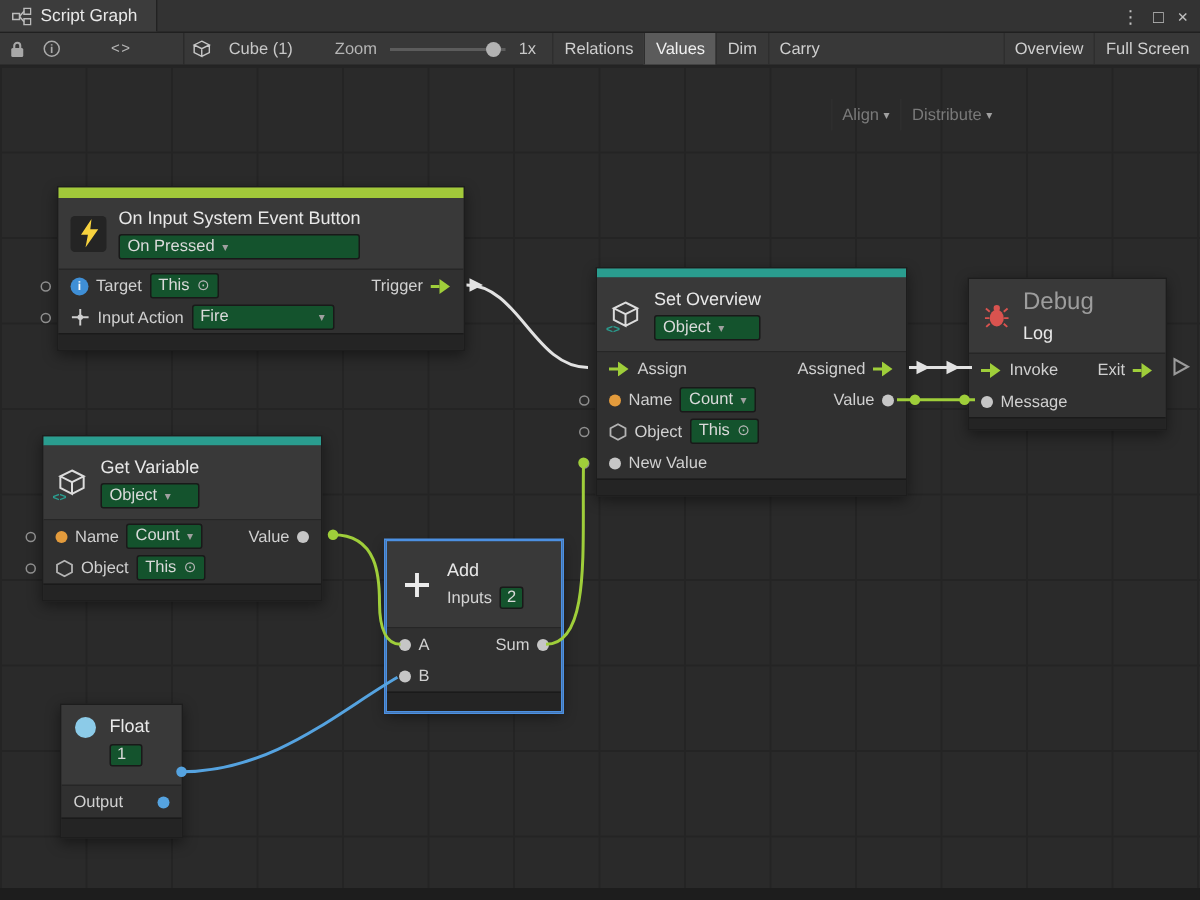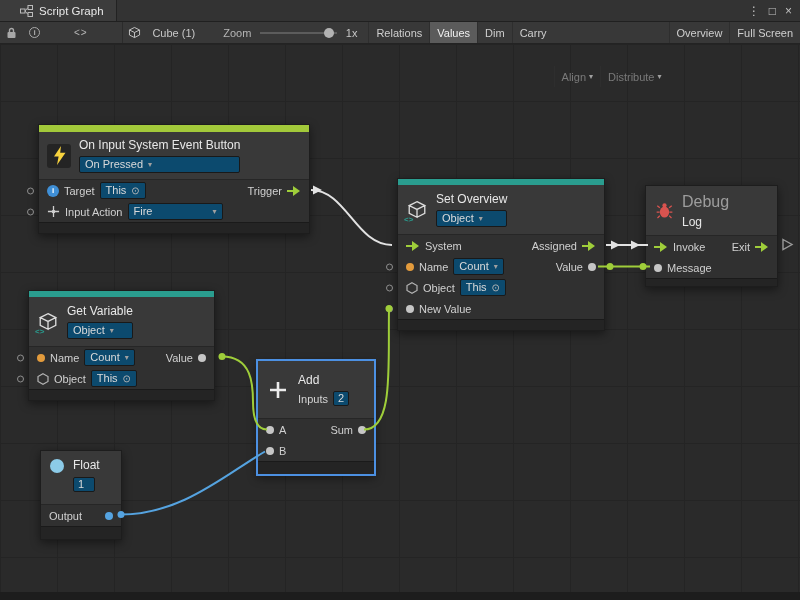--- a/index.html
+++ b/index.html
@@ -6,21 +6,21 @@
     --accent-green:#a2c93a; --teal:#2a9d8f; --wire-green:#9fce3a; --wire-blue:#55a3e0;
     --selection-blue:#4c90e2; --port-orange:#e39b3c; --bolt-yellow:#f7d23e;
     --bug-red:#d9534f; --float-blue:#8ccbe8;
   }
   *{box-sizing:border-box;margin:0;padding:0;}
   body{background:#191919;font-family:"Liberation Sans",sans-serif;}
   #app{position:relative;width:800px;height:600px;overflow:hidden;background:#2a2a2a;color:#d4d4d4;font-size:11px;}
 
   
   .titlebar{position:absolute;top:0;left:0;right:0;height:22px;background:#333;border-bottom:1px solid #202020;display:flex;align-items:center;z-index:5;}
-  .tab{display:flex;align-items:center;gap:6px;background:#3c3c3c;height:100%;padding:0 12px 0 20px;border-right:1px solid #222;color:#e8e8e8;font-size:11.5px;}
+  .tab{display:flex;align-items:center;gap:6px;background:#3c3c3c;height:100%;padding:0 12px 0 8px;border-right:1px solid #222;color:#e8e8e8;font-size:11.5px;}
   .win-controls{margin-left:auto;display:flex;align-items:center;gap:9px;padding-right:8px;color:#c0c0c0;font-size:12px;}
   .win-controls span{cursor:default;}
 
   
   .toolbar{position:absolute;top:22px;left:0;right:0;height:22px;background:#383838;border-bottom:1px solid #232323;display:flex;align-items:center;color:#c8c8c8;z-index:5;}
   .tb-sep{width:1px;height:100%;background:#2b2b2b;}
   .tb-icon{display:flex;align-items:center;justify-content:center;padding:0 6px;height:100%;}
   .info-ring{width:11px;height:11px;border:1px solid #aaa;border-radius:50%;display:flex;align-items:center;justify-content:center;font-size:8px;color:#aaa;font-weight:bold;}
   .code-glyph{color:#b5b5b5;font-size:10px;letter-spacing:1px;}
   .tb-label{padding:0 5px;white-space:nowrap;}
@@ -47,21 +47,21 @@
   .nheader{background:#393939;display:flex;align-items:center;gap:8px;padding:0 8px;border-bottom:1px solid #262626;}
   .hcol{display:flex;flex-direction:column;justify-content:center;gap:4px;min-width:0;}
   .ntitle{font-size:12px;color:#e8e8e8;white-space:nowrap;}
   .nsub{font-size:16px;color:#9d9d9d;}
   .iconbox{width:24px;height:24px;border-radius:3px;background:#242424;display:flex;align-items:center;justify-content:center;flex:none;}
   .iconplain{display:flex;align-items:center;justify-content:center;flex:none;}
   .rows{background:#303030;}
   .nrow{position:relative;height:21px;display:flex;align-items:center;gap:5px;padding:0 8px;color:#d0d0d0;}
   .spacer{flex:1;}
   .nfooter{height:11px;background:#242424;border-top:1px solid #1a1a1a;}
-  .chip{display:inline-flex;align-items:center;gap:5px;background:#0c4a6e;border:1px solid #191919;border-radius:2px;padding:1px 5px;color:#dadada;font-size:11px;line-height:13px;white-space:nowrap;}
+  .chip{display:inline-flex;align-items:center;gap:5px;background:#14532d;border:1px solid #191919;border-radius:2px;padding:1px 5px;color:#dadada;font-size:11px;line-height:13px;white-space:nowrap;}
   .chip.between{justify-content:space-between;}
   .odot{color:#b8b8b8;font-size:10px;}
   .dot{width:8px;height:8px;border-radius:50%;flex:none;}
   .dot.gray{background:#c6c6c6;}
   .dot.orange{background:var(--port-orange);}
   .dot.blue{background:var(--wire-blue);}
   .port-circle{position:absolute;left:-12px;top:50%;transform:translateY(-50%);width:7px;height:7px;border:1px solid #8f8f8f;border-radius:50%;background:#2a2a2a;}
   .info-dot{width:12px;height:12px;border-radius:50%;background:#3f8fd6;color:#fff;font-size:8px;font-weight:bold;display:flex;align-items:center;justify-content:center;flex:none;}
   .arr{flex:none;}
 
@@ -207,21 +207,21 @@
           <span class="caret">▾</span>
         </span>
       </div>
     </div>
     <div class="rows">
       <div class="nrow">
         <svg class="arr" width="14" height="10" viewBox="0 0 14 10">
           <path d="M0 5 H6" class="s-green" stroke-width="2"></path>
             <path d="M6 0 L13 5 L6 10 Z" class="f-green"></path>
         </svg>
-        <span>System</span>
+        <span>Assign</span>
         <span class="spacer"></span>
         <span>Assigned</span>
         <svg class="arr" width="14" height="10" viewBox="0 0 14 10">
           <path d="M0 5 H6" class="s-green" stroke-width="2"></path>
             <path d="M6 0 L13 5 L6 10 Z" class="f-green"></path>
         </svg>
       </div>
       <div class="nrow">
         <span class="port-circle"></span>
         <span class="dot orange"></span>
@@ -361,21 +361,21 @@
         <span class="dot gray"></span>
       </div>
       <div class="nrow">
         <span class="dot gray"></span>
         <span>B</span>
       </div>
     </div>
     <div class="nfooter" style="height:13px"></div>
   </div>
 
-  <div class="node" style="left:40px;top:450px;width:82px;">
+  <div class="node" style="left:40px;top:469px;width:82px;">
     <div class="nheader" style="height:54px;align-items:flex-start;padding-top:7px">
       <div class="iconplain" style="width:16px;height:16px">
         <span style="width:14px;height:14px;border-radius:50%;background:var(--float-blue);display:block"></span>
       </div>
       <div class="hcol" style="gap:5px">
         <span class="ntitle">Float</span>
         <span class="chip" style="width:22px;padding:0 4px">
           <span>1</span>
         </span>
       </div>

